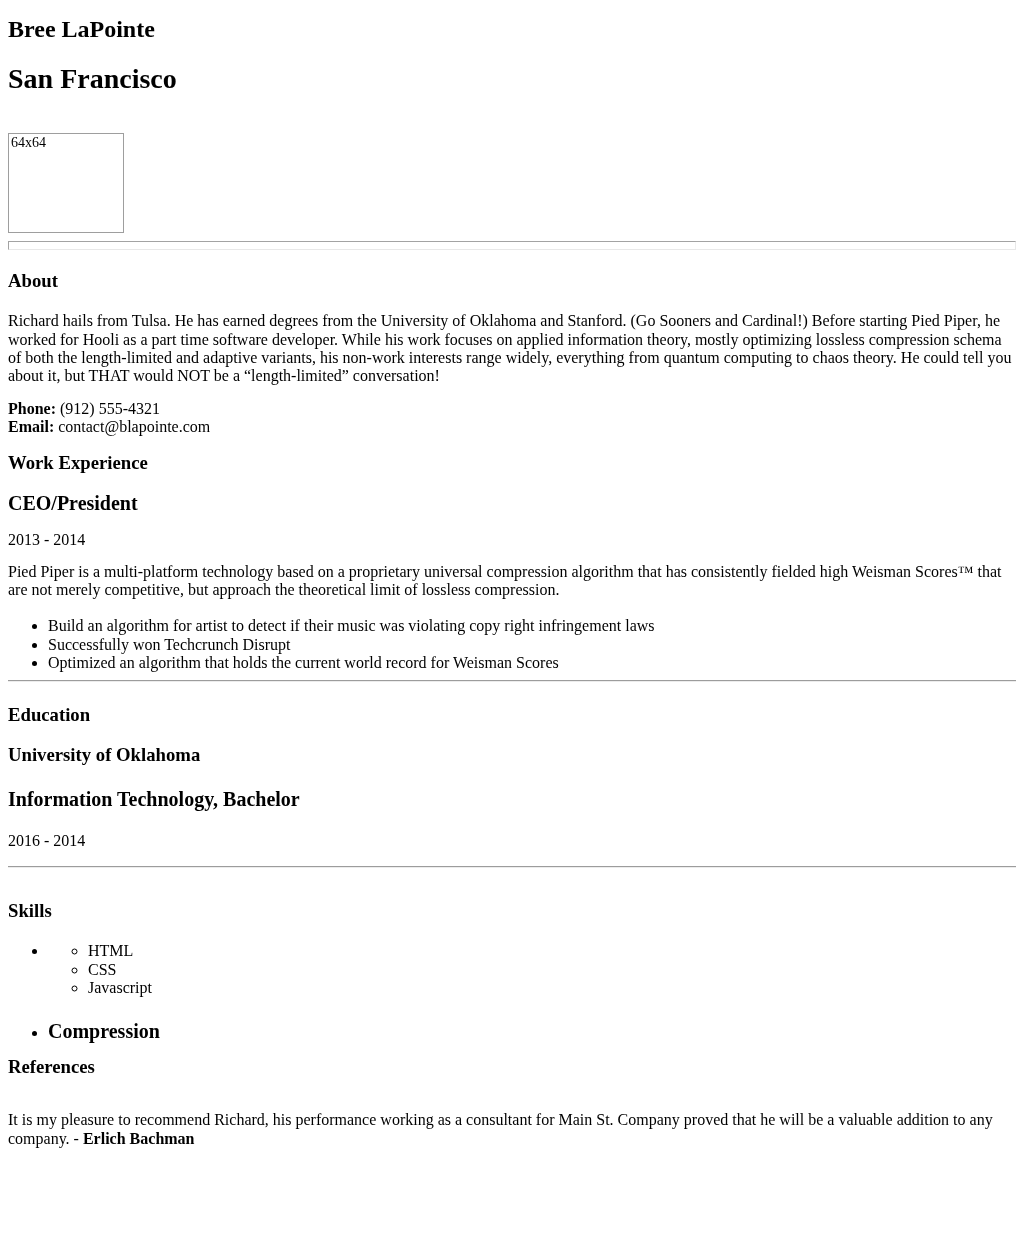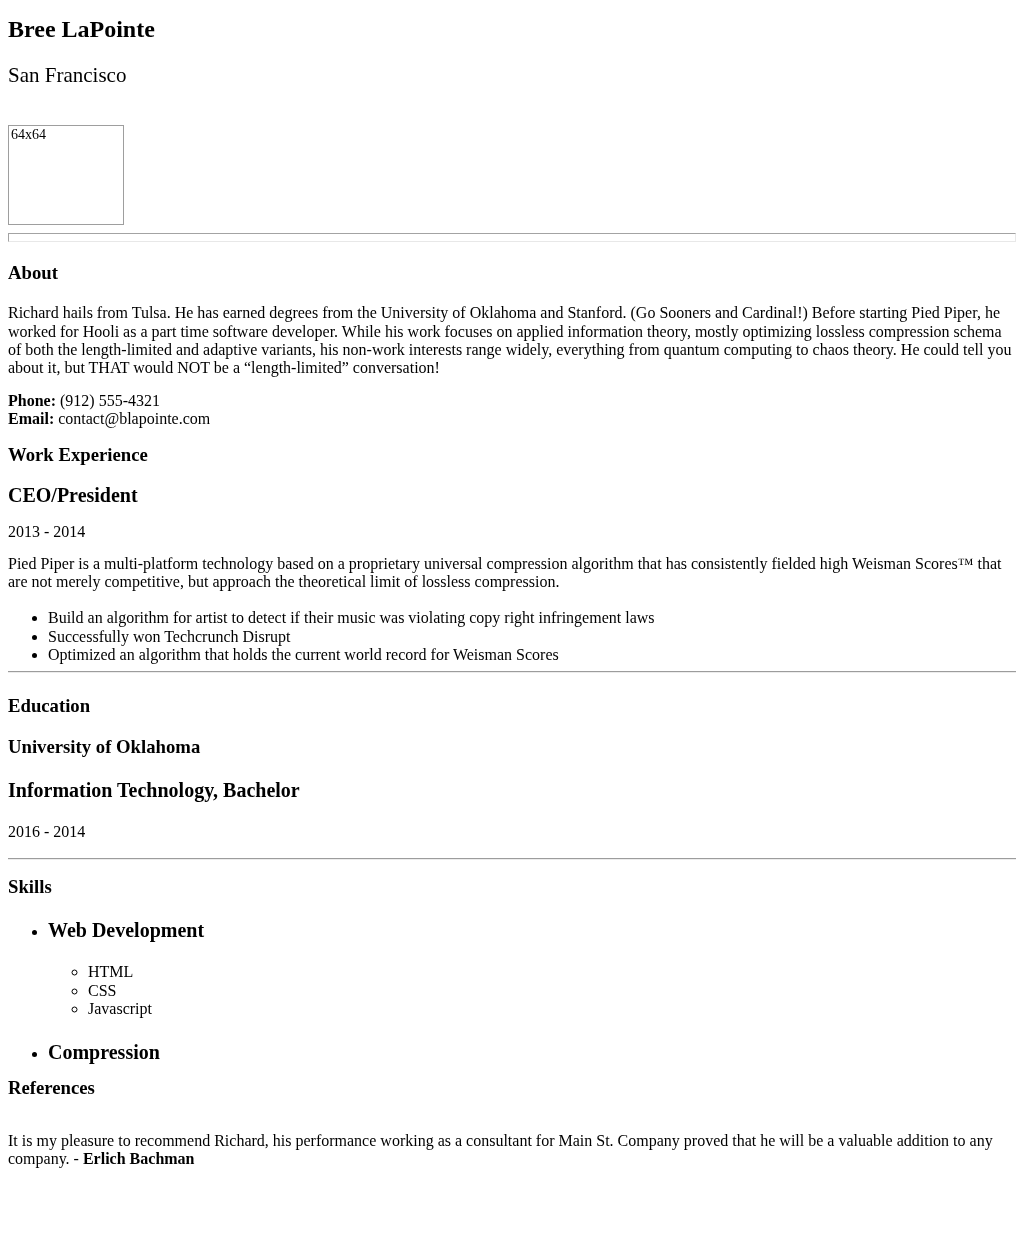--- a/index.html
+++ b/index.html
@@ -14,21 +14,21 @@
     box-sizing: border-box;
     padding: 0 8px;
     font-family: "Liberation Serif", "DejaVu Serif", serif;
     font-size: 16px;
     line-height: 1.15;
     overflow: hidden;
   }
   h1, h2, h3, h4, p, ul, li { margin: 0; padding: 0; }
 
   h1 { font-size: 24px; font-weight: bold; margin-top: 16px; }
-  h2 { font-size: 21px; font-weight: normal; margin-top: 19px; }
+  h2 { font-size: 28px; font-weight: bold; margin-top: 19px; }
   h3 { font-size: 18.72px; font-weight: bold; }
   h4 { font-size: 20px; font-weight: bold; }
 
   .avatar-box {
     margin-top: 38px;
     width: 96px;
     height: 96px;
     border: 1px solid #9e9e9e;
     padding: 1px 16px 1px 2px;
     font-size: 14px;
@@ -57,21 +57,21 @@
   .mt-work        { margin-top: 15px; }
   .mt-jobtitle    { margin-top: 19px; }
   .mt-jobdates    { margin-top: 16px; }
   .mt-summary     { margin-top: 13px; }
   .mt-div2        { margin-top: 7px; }
   .mt-education   { margin-top: 22px; }
   .mt-institution { margin-top: 19px; }
   .mt-degree      { margin-top: 22px; }
   .mt-edudates    { margin-top: 21px; }
   .mt-div3        { margin-top: 16px; }
-  .mt-skills      { margin-top: 16px; }
+  .mt-skills      { margin-top: 32px; }
   .mt-references  { margin-top: 13px; }
   .mt-refpara     { margin-top: 34px; }
 
   ul.highlights {
     margin-top: 18px;
     padding-left: 40px;
     list-style-type: disc;
   }
   ul.skills-list {
     padding-left: 40px;
@@ -132,21 +132,20 @@
 <h4 class="mt-degree">Information Technology, Bachelor</h4>
 
 <p class="mt-edudates">2016 - 2014</p>
 
 <hr class="divider-thin mt-div3">
 
 <h3 class="mt-skills">Skills</h3>
 
 <ul class="skills-list">
   <li>
-    <h4 class="skill-group-title">Web Development</h4>
     <ul class="keywords">
       <li>HTML</li>
       <li>CSS</li>
       <li>Javascript</li>
     </ul>
   </li>
   <li>
     <h4 class="skill-group-title">Compression</h4>
   </li>
 </ul>

